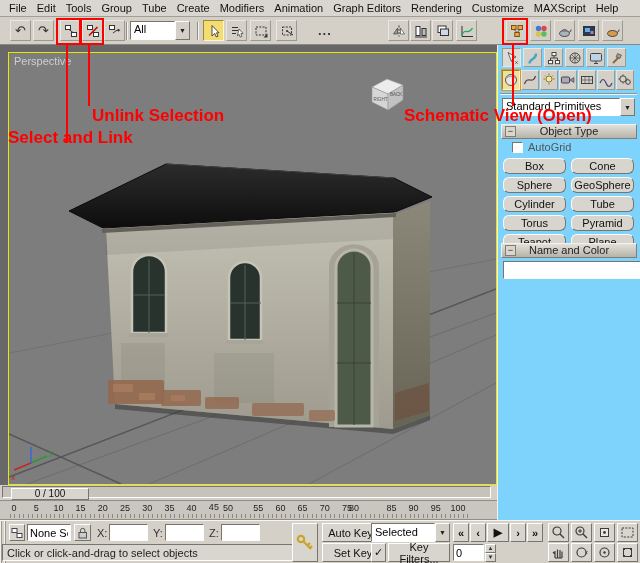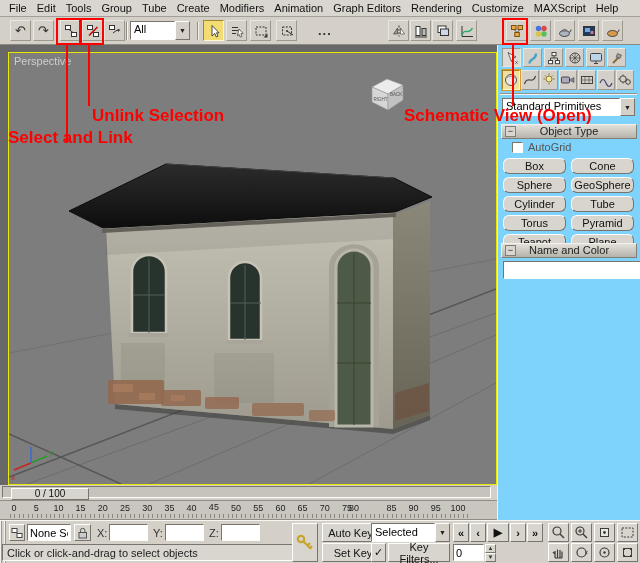--- a/index.html
+++ b/index.html
@@ -438,21 +438,21 @@
   <span class="tick-label" style="left: 4px;">0</span>
       <span class="tick-label" style="left: 26.2px;">5</span>
       <span class="tick-label" style="left: 48.4px;">10</span>
       <span class="tick-label" style="left: 70.6px;">15</span>
       <span class="tick-label" style="left: 92.8px;">20</span>
       <span class="tick-label" style="left: 115px;">25</span>
       <span class="tick-label" style="left: 137.2px;">30</span>
       <span class="tick-label" style="left: 159.4px;">35</span>
       <span class="tick-label" style="left: 181.6px;">40</span>
       <span class="tick-label" style="left: 203.8px; font-family: Liberation Mono, monospace;">45</span>
-      <span class="tick-label" style="left: 226px;">50</span>
+      <span class="tick-label" style="left: 218px;">50</span>
       <span class="tick-label" style="left: 248.2px;">55</span>
       <span class="tick-label" style="left: 270.4px;">60</span>
       <span class="tick-label" style="left: 292.6px;">65</span>
       <span class="tick-label" style="left: 314.8px;">70</span>
       <span class="tick-label" style="left: 337px;">75</span>
       <span class="tick-label" style="left: 344px;">80</span>
       <span class="tick-label" style="left: 381.4px;">85</span>
       <span class="tick-label" style="left: 403.6px;">90</span>
       <span class="tick-label" style="left: 425.8px;">95</span>
       <span class="tick-label" style="left: 448px;">100</span>

